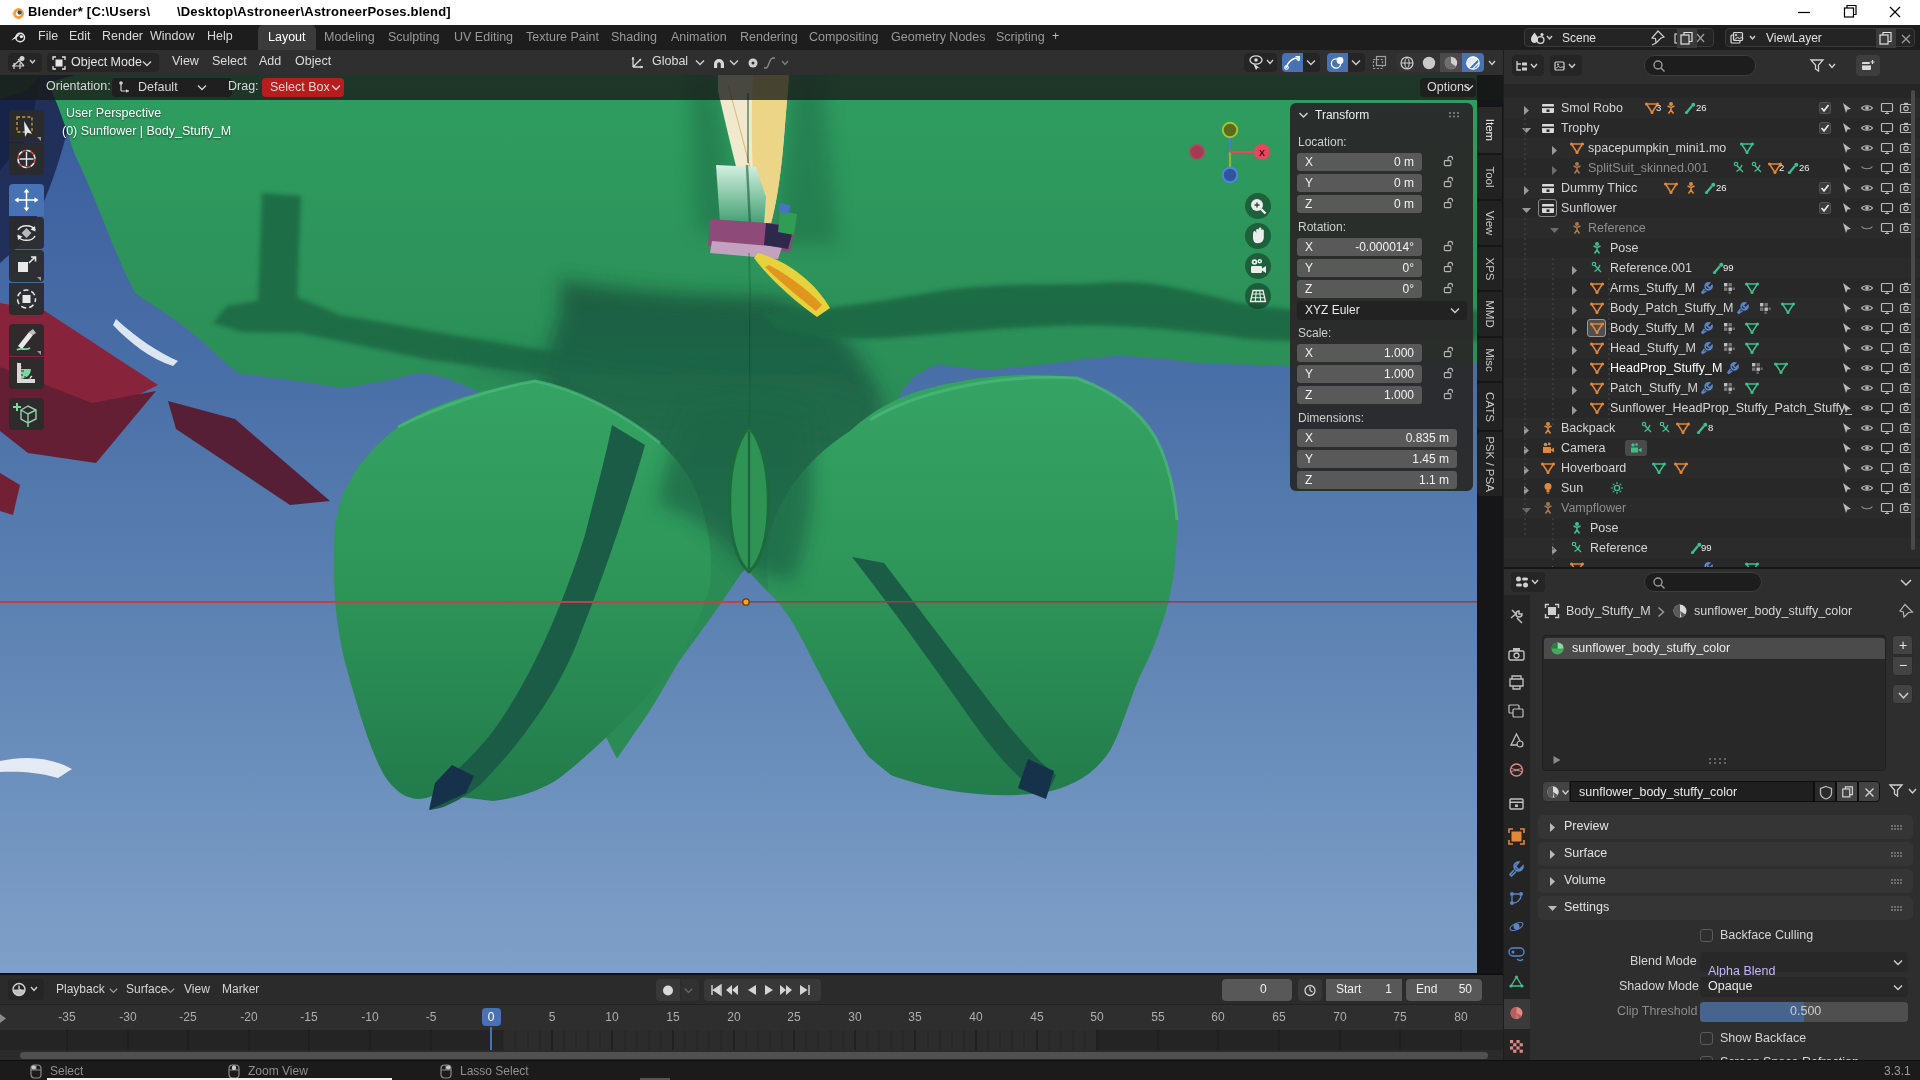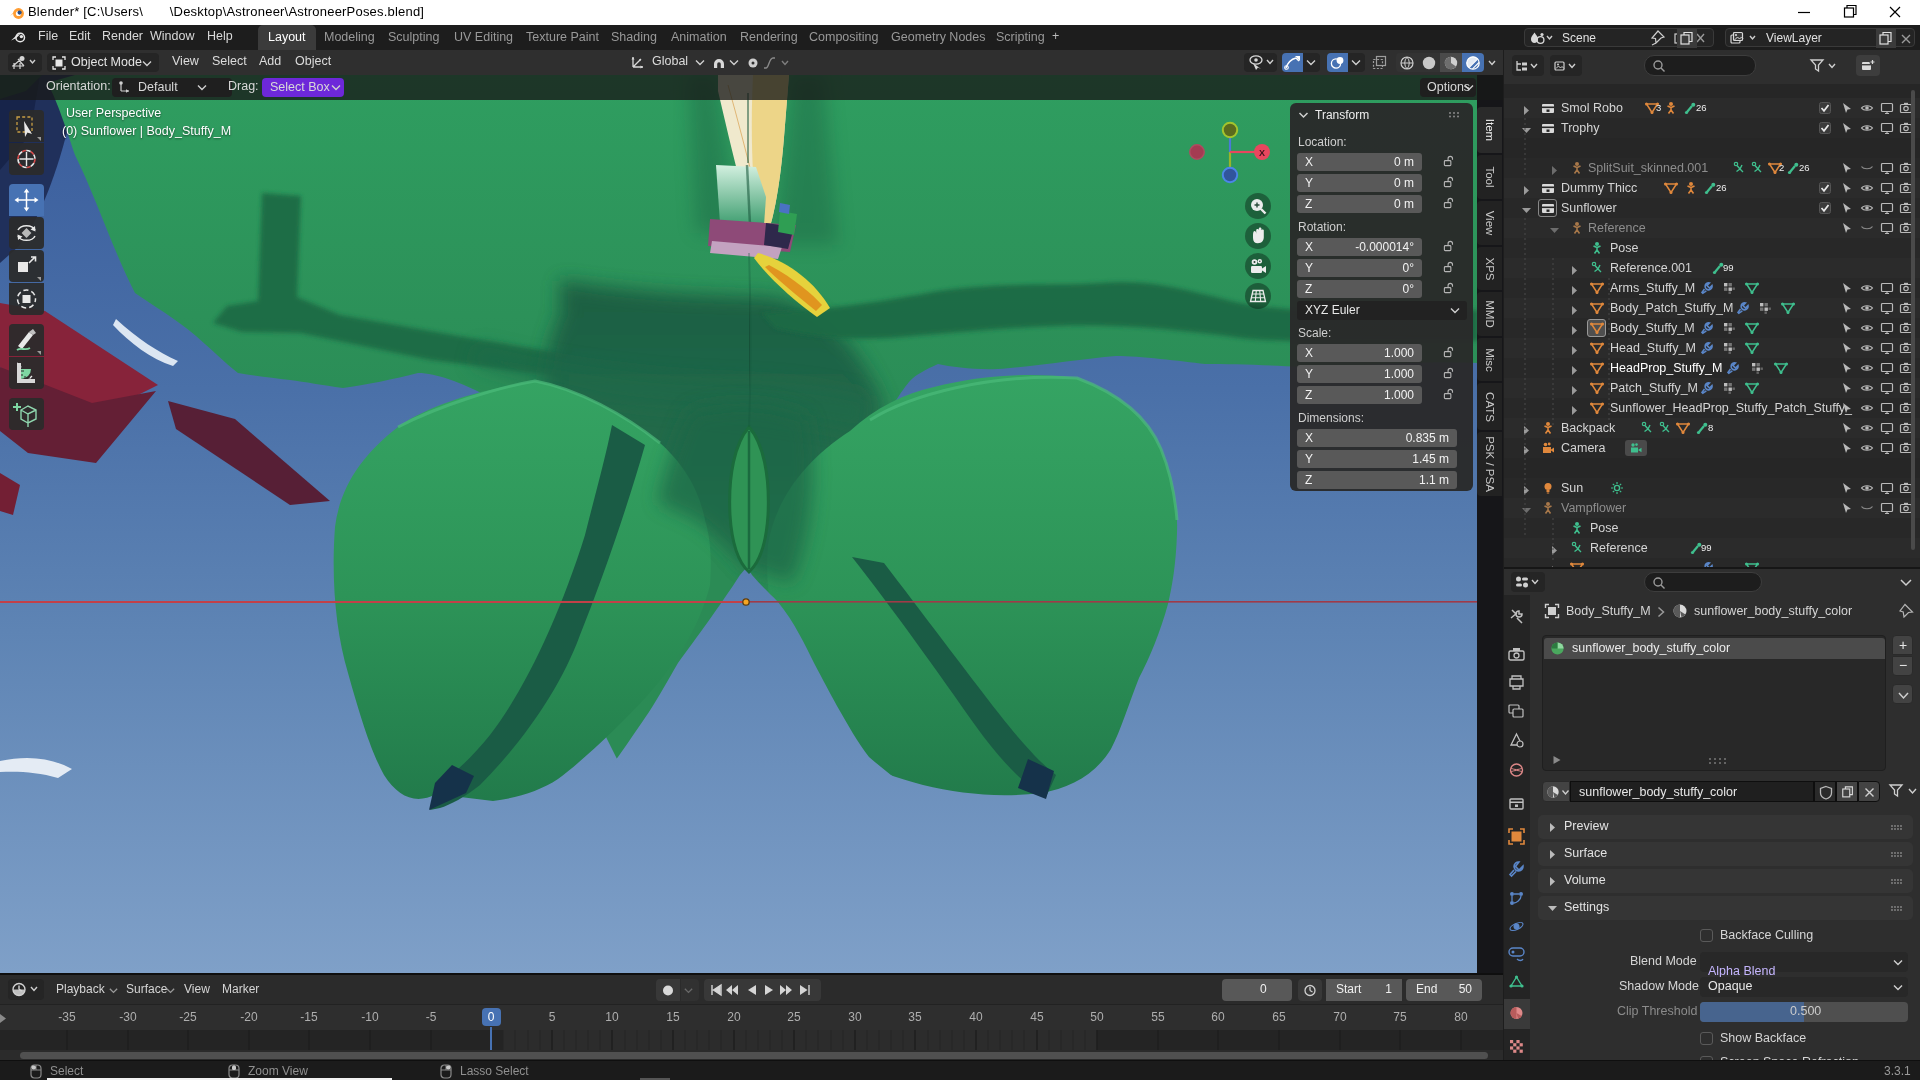--- a/index.html
+++ b/index.html
@@ -1,21 +1,21 @@
 <!DOCTYPE html>
 <html><head><meta charset="utf-8">
 <style>
 html,body{margin:0;padding:0;width:1920px;height:1080px;overflow:hidden;background:#1d1d1d;
  font-family:"Liberation Sans",sans-serif;-webkit-font-smoothing:antialiased;}
 *{box-sizing:border-box;}
 .abs{position:absolute;}
 #page{position:relative;width:1920px;height:1080px;}
 
 #titlebar{left:0;top:0;width:1920px;height:25px;background:#ffffff;color:#000;font-size:13px;}
-#titlebar .t{position:absolute;left:28px;top:4px;letter-spacing:.2px;}
+#titlebar .t{position:absolute;left:28px;top:4px;letter-spacing:.2px;font-weight:bold;}
 
 #topbar{left:0;top:25px;width:1920px;height:25px;background:#1d1d1d;color:#d9d9d9;font-size:12.5px;}
 .menuitem{position:absolute;top:4px;}
 .wtab{position:absolute;top:0;height:25px;line-height:25px;padding:0 10px;color:#999;}
 .wtab.active{background:#3b3b3b;color:#fff;border-radius:5px 5px 0 0;}
 
 #vpheader{left:0;top:50px;width:1503px;height:25px;background:#2f2f2f;color:#dcdcdc;font-size:12.5px;}
 .hbox{position:absolute;top:3px;height:19px;background:#252525;border-radius:4px;color:#e4e4e4;}
 .hmenu{position:absolute;top:4px;color:#dcdcdc;}
 
@@ -347,21 +347,21 @@
       <path d="M5 2 v9 M5 11 h8" stroke="#d0d0d0" stroke-width="1.2" fill="none"></path>
       <circle cx="5" cy="3" r="1.8" fill="#d0d0d0"></circle>
             <path d="M13 11 l-3 -1.8 v3.6 Z" fill="#d0d0d0"></path>
     </svg>
     <span class="abs" style="left:26px;top:2px">Default</span>
     <svg class="abs" style="left:84px;top:6px" width="12" height="8" viewBox="0 0 12 8">
             <path d="M2 1.5 l4 4 l4 -4" fill="none" stroke="#cfcfcf" stroke-width="1.4"></path>
           </svg>
   </div>
   <span class="abs" style="left:228px;top:4px">Drag:</span>
-  <div class="abs" style="left:262px;top:3px;width:82px;height:19px;background:#6d28d9;border-radius:4px">
+  <div class="abs" style="left:262px;top:3px;width:82px;height:19px;background:#b91c1c;border-radius:4px">
     <span class="abs" style="left:8px;top:2px">Select Box</span>
     <svg class="abs" style="left:68px;top:6px" width="12" height="8" viewBox="0 0 12 8">
             <path d="M2 1.5 l4 4 l4 -4" fill="none" stroke="#cfcfcf" stroke-width="1.4"></path>
           </svg>
   </div>
   <div class="abs" style="left:1420px;top:3px;width:56px;height:19px;background:#1f1f1f;border-radius:4px">
     <span class="abs" style="left:7px;top:2px">Options</span>
     <svg class="abs" style="left:43px;top:6px" width="12" height="8" viewBox="0 0 12 8">
             <path d="M2 1.5 l4 4 l4 -4" fill="none" stroke="#cfcfcf" stroke-width="1.4"></path>
           </svg>
@@ -776,20 +776,44 @@
         <svg class="oic" style="left:356px;top:3px;width:14px;height:14px;">
           <use href="#i-eye"></use>
         </svg>
         <svg class="oic" style="left:376px;top:3px;width:14px;height:14px;">
           <use href="#i-scr"></use>
         </svg>
         <svg class="oic" style="left:395px;top:3px;width:14px;height:14px;">
           <use href="#i-pcam"></use>
         </svg>
       </div>
+      <div class="orow" style="top:88px;background:#2b2b2b">
+        <svg class="oic" style="left:44px;top:6px;width:11px;height:11px;opacity:1">
+          <path d="M4 2 l5 4.5 l-5 4.5" fill="#9a9a9a" stroke="none" transform="scale(1)"></path>
+        </svg>
+        <svg class="oic" style="left:66px;top:3px;width:14px;height:14px;">
+          <use href="#i-mesh"></use>
+        </svg>
+        <span class="nm" style="left:84px;color:#d5d5d5">spacepumpkin_mini1.mo</span>
+        <svg class="oic" style="left:236px;top:3px;width:14px;height:14px;">
+          <use href="#i-meshg"></use>
+        </svg>
+        <svg class="oic" style="left:336px;top:3px;width:14px;height:14px;">
+          <use href="#i-flag"></use>
+        </svg>
+        <svg class="oic" style="left:356px;top:3px;width:14px;height:14px;">
+          <use href="#i-eye"></use>
+        </svg>
+        <svg class="oic" style="left:376px;top:3px;width:14px;height:14px;">
+          <use href="#i-scr"></use>
+        </svg>
+        <svg class="oic" style="left:395px;top:3px;width:14px;height:14px;">
+          <use href="#i-pcam"></use>
+        </svg>
+      </div>
       <div class="orow" style="top:108px;background:#282828">
         <svg class="oic" style="left:44px;top:6px;width:11px;height:11px;opacity:0.6">
           <path d="M4 2 l5 4.5 l-5 4.5" fill="#9a9a9a" stroke="none" transform="scale(1)"></path>
         </svg>
         <svg class="oic" style="left:66px;top:3px;width:14px;height:14px;color:#a8784a;">
           <use href="#i-person"></use>
         </svg>
         <span class="nm" style="left:84px;color:#8d8d8d">SplitSuit_skinned.001</span>
         <svg class="oic" style="left:228px;top:3px;width:14px;height:14px;color:#3fbf8e;">
           <use href="#i-arm"></use>
@@ -1157,20 +1181,47 @@
         <svg class="oic" style="left:16px;top:6px;width:11px;height:11px;opacity:1">
           <path d="M4 2 l5 4.5 l-5 4.5" fill="#9a9a9a" stroke="none" transform="scale(1)"></path>
         </svg>
         <svg class="oic" style="left:37px;top:3px;width:14px;height:14px;color:#e0883c;">
           <use href="#i-cam"></use>
         </svg>
         <span class="nm" style="left:57px;color:#d5d5d5">Camera</span>
         <span class="nm" style="left:121px;top:2px;width:22px;height:16px;background:#4a4a4a;border-radius:3px"></span>
         <svg class="oic" style="left:125px;top:3px;width:14px;height:14px;">
           <use href="#i-camd"></use>
+        </svg>
+        <svg class="oic" style="left:336px;top:3px;width:14px;height:14px;">
+          <use href="#i-flag"></use>
+        </svg>
+        <svg class="oic" style="left:356px;top:3px;width:14px;height:14px;">
+          <use href="#i-eye"></use>
+        </svg>
+        <svg class="oic" style="left:376px;top:3px;width:14px;height:14px;">
+          <use href="#i-scr"></use>
+        </svg>
+        <svg class="oic" style="left:395px;top:3px;width:14px;height:14px;">
+          <use href="#i-pcam"></use>
+        </svg>
+      </div>
+      <div class="orow" style="top:408px;background:#2b2b2b">
+        <svg class="oic" style="left:16px;top:6px;width:11px;height:11px;opacity:1">
+          <path d="M4 2 l5 4.5 l-5 4.5" fill="#9a9a9a" stroke="none" transform="scale(1)"></path>
+        </svg>
+        <svg class="oic" style="left:37px;top:3px;width:14px;height:14px;">
+          <use href="#i-mesh"></use>
+        </svg>
+        <span class="nm" style="left:57px;color:#d5d5d5">Hoverboard</span>
+        <svg class="oic" style="left:148px;top:3px;width:14px;height:14px;">
+          <use href="#i-meshg"></use>
+        </svg>
+        <svg class="oic" style="left:170px;top:3px;width:14px;height:14px;">
+          <use href="#i-mesh"></use>
         </svg>
         <svg class="oic" style="left:336px;top:3px;width:14px;height:14px;">
           <use href="#i-flag"></use>
         </svg>
         <svg class="oic" style="left:356px;top:3px;width:14px;height:14px;">
           <use href="#i-eye"></use>
         </svg>
         <svg class="oic" style="left:376px;top:3px;width:14px;height:14px;">
           <use href="#i-scr"></use>
         </svg>

